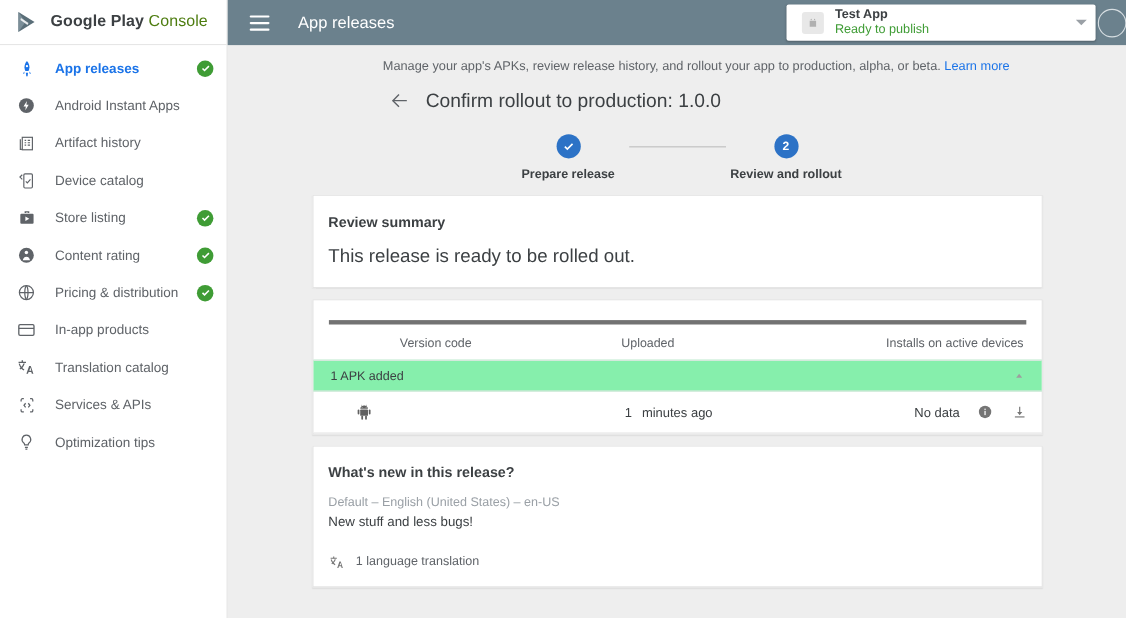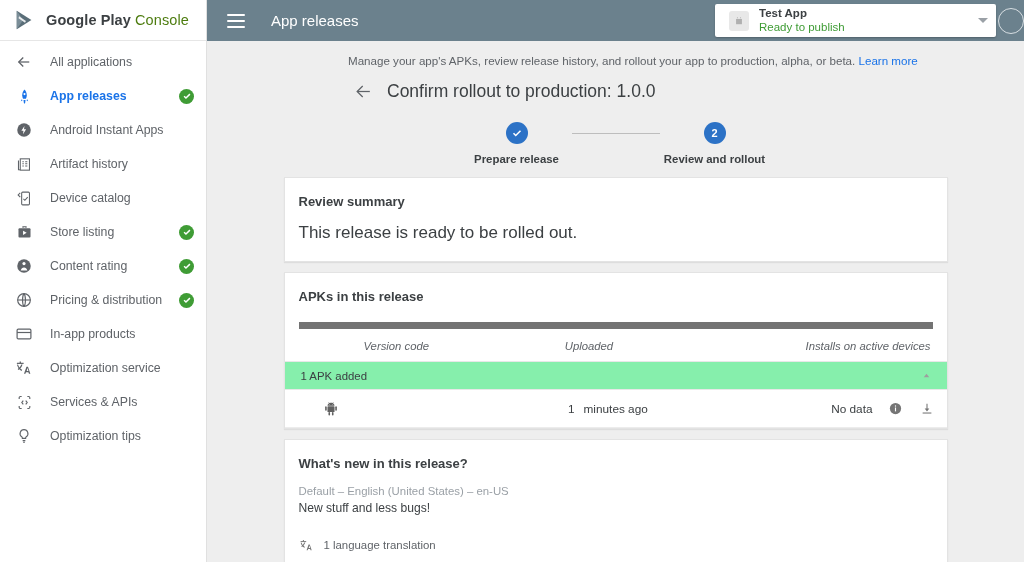--- a/index.html
+++ b/index.html
@@ -132,23 +132,23 @@
   .card {
     background: #ffffff;
     border: 1px solid #e3e3e3;
     box-shadow: 0 1px 1px rgba(0,0,0,.07);
     margin-bottom: 10px;
   }
   .card-title { font-size: 13px; font-weight: bold; color: #3c4043; padding: 16px 0 0 14px; }
   .card-body { font-size: 17px; color: #3c4043; padding: 14px 14px 18px 14px; }
 
   .tbl-head {
-    display: flex; border-top: 7px solid #737373;
+    display: flex; border-top: 4px solid #737373;
     margin: 18px 14px 0 14px; padding: 11px 0 9px 0;
-    font-size: 11.3px; color: #5f6368; font-style: italic;
+    font-size: 11.3px; color: #5f6368;
   }
   .c-version { width: 42%; padding-left: 65px; }
   .c-uploaded { width: 33%; }
   .c-installs { width: 25%; text-align: right; padding-right: 2px; }
 
   .apk-group {
     background: #86efac; border-top: 1px solid #e8e8e8; border-bottom: 1px solid #e8e8e8;
     display: flex; align-items: center;
     height: 29px; padding: 0 14px 0 16px;
     font-size: 11.4px; color: #3c4043;
@@ -191,29 +191,20 @@
         </svg>
       </span>
       <span class="brand-text">
         <span class="g1">Google Play</span>
         <span class="g2">Console</span>
       </span>
     </div>
 
     <nav class="nav">
 
-      <div class="nav-item back">
-        <span class="ico">
-          <svg viewBox="0 0 24 24" width="18" height="18" fill="none" stroke="currentColor" stroke-width="1.7">
-            <path d="M19 12H5"></path>
-              <path d="M11 6l-6 6 6 6"></path>
-          </svg>
-        </span>
-        <span class="lbl">All applications</span>
-      </div>
 
       <div class="nav-item active">
         <span class="ico">
           <svg viewBox="0 0 24 24" width="17" height="17" fill="currentColor">
             <path d="M12 2c2.2 2.4 3.2 5.4 3.2 8.2 0 2-.5 3.6-1.2 4.8h-4c-.7-1.2-1.2-2.8-1.2-4.8C8.8 7.4 9.8 4.4 12 2z"></path>
             <circle cx="12" cy="8.6" r="1.5" fill="#ffffff"></circle>
             <path d="M8.4 15.6l-1.6 3 2.2-.7zM15.6 15.6l1.6 3-2.2-.7z"></path>
             <path d="M10.6 17h2.8l-.5 4-.9 1.2-.9-1.2z"></path>
           </svg>
         </span>
@@ -320,21 +311,21 @@
       <div class="nav-item">
         <span class="ico">
           <svg viewBox="0 0 24 24" width="18" height="18" fill="currentColor">
             <path d="M2.5 5h9v1.6h-9z"></path>
             <path d="M6.2 3.2h1.7v2.6H6.2z"></path>
             <path d="M4 7.2c1 3.4 3.2 5.8 5.6 7.2l-.9 1.5C6 14.3 3.8 11.5 2.6 7.6z"></path>
             <path d="M10 7.2C9.2 10.3 7.2 13 4.6 14.6l-1-1.4C5.9 11.8 7.6 9.6 8.3 7.2z"></path>
             <path d="M15.3 10.4h2l3.2 9.4h-1.9l-.7-2.3h-3.3l-.7 2.3h-1.9zm.3 5.6h2.3L16.8 12h-.1z"></path>
           </svg>
         </span>
-        <span class="lbl">Optimization service</span>
+        <span class="lbl">Translation catalog</span>
       </div>
 
       <div class="nav-item">
         <span class="ico">
           <svg viewBox="0 0 24 24" width="17" height="17" fill="none" stroke="currentColor" stroke-width="1.6">
             <path d="M8 3.5H6.2A1.7 1.7 0 004.5 5.2V7"></path>
             <path d="M16 3.5h1.8A1.7 1.7 0 0119.5 5.2V7"></path>
             <path d="M8 20.5H6.2a1.7 1.7 0 01-1.7-1.7V17"></path>
             <path d="M16 20.5h1.8a1.7 1.7 0 001.7-1.7V17"></path>
             <path d="M10.3 9.3L8.2 12l2.1 2.7M13.7 9.3l2.1 2.7-2.1 2.7"></path>
@@ -420,21 +411,20 @@
       </div>
 
       <div class="cards">
 
         <section class="card">
           <div class="card-title">Review summary</div>
           <div class="card-body">This release is ready to be rolled out.</div>
         </section>
 
         <section class="card">
-          <div class="card-title">APKs in this release</div>
 
           <div class="tbl-head">
             <div class="c-version">Version code</div>
             <div class="c-uploaded">Uploaded</div>
             <div class="c-installs">Installs on active devices</div>
           </div>
 
           <div class="apk-group">
             <span class="grow">1 APK added</span>
             <span class="chev-up">

